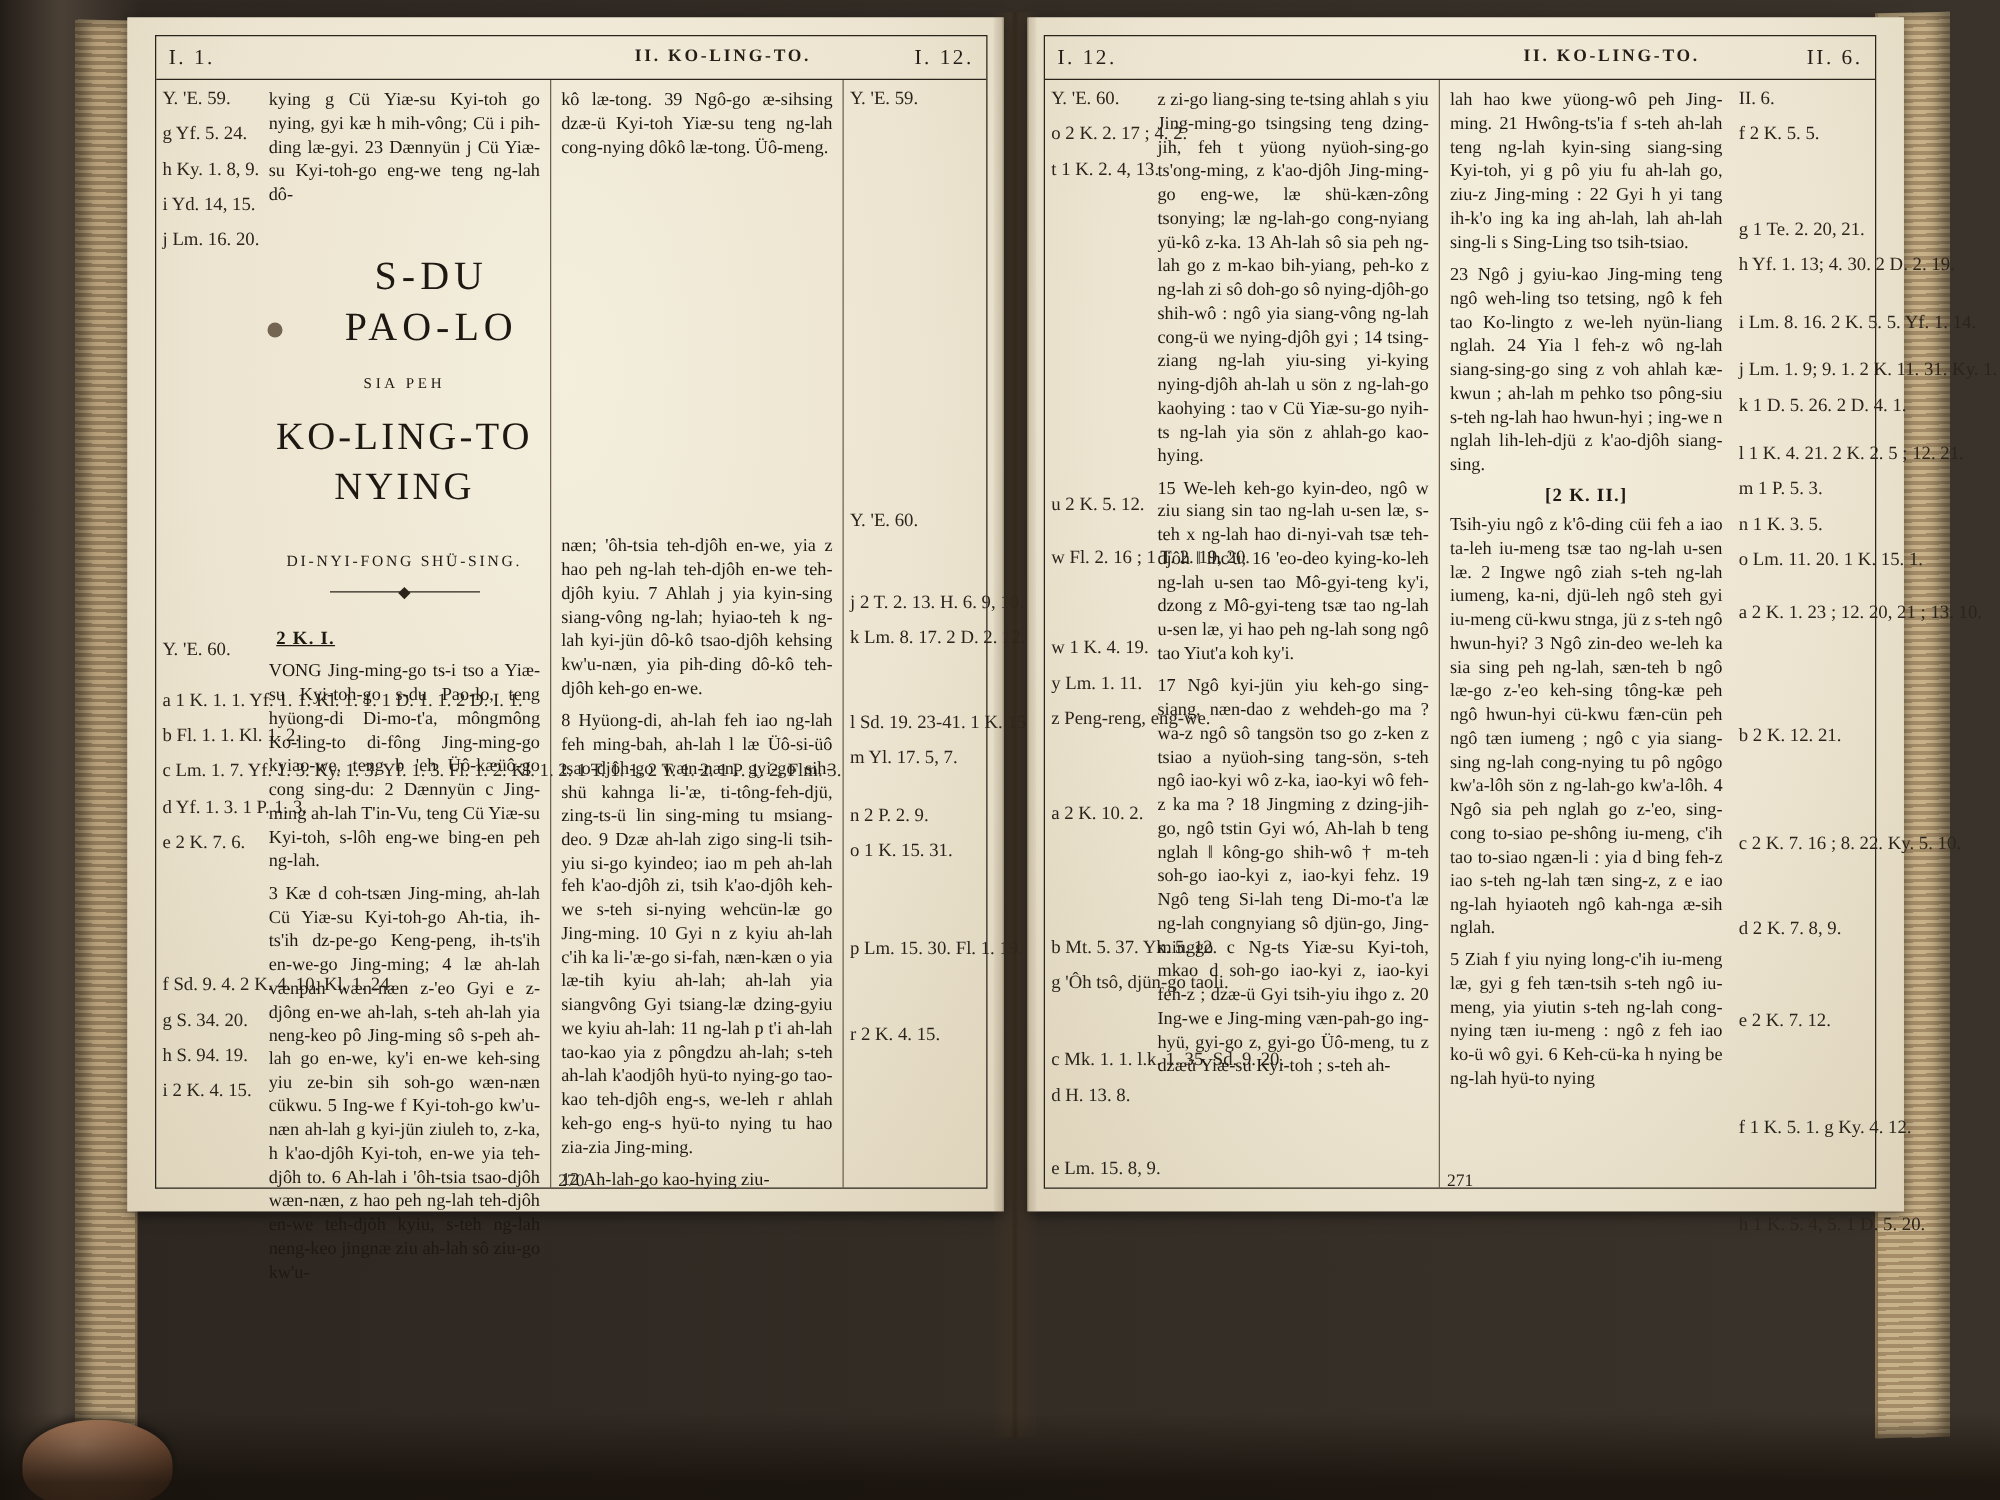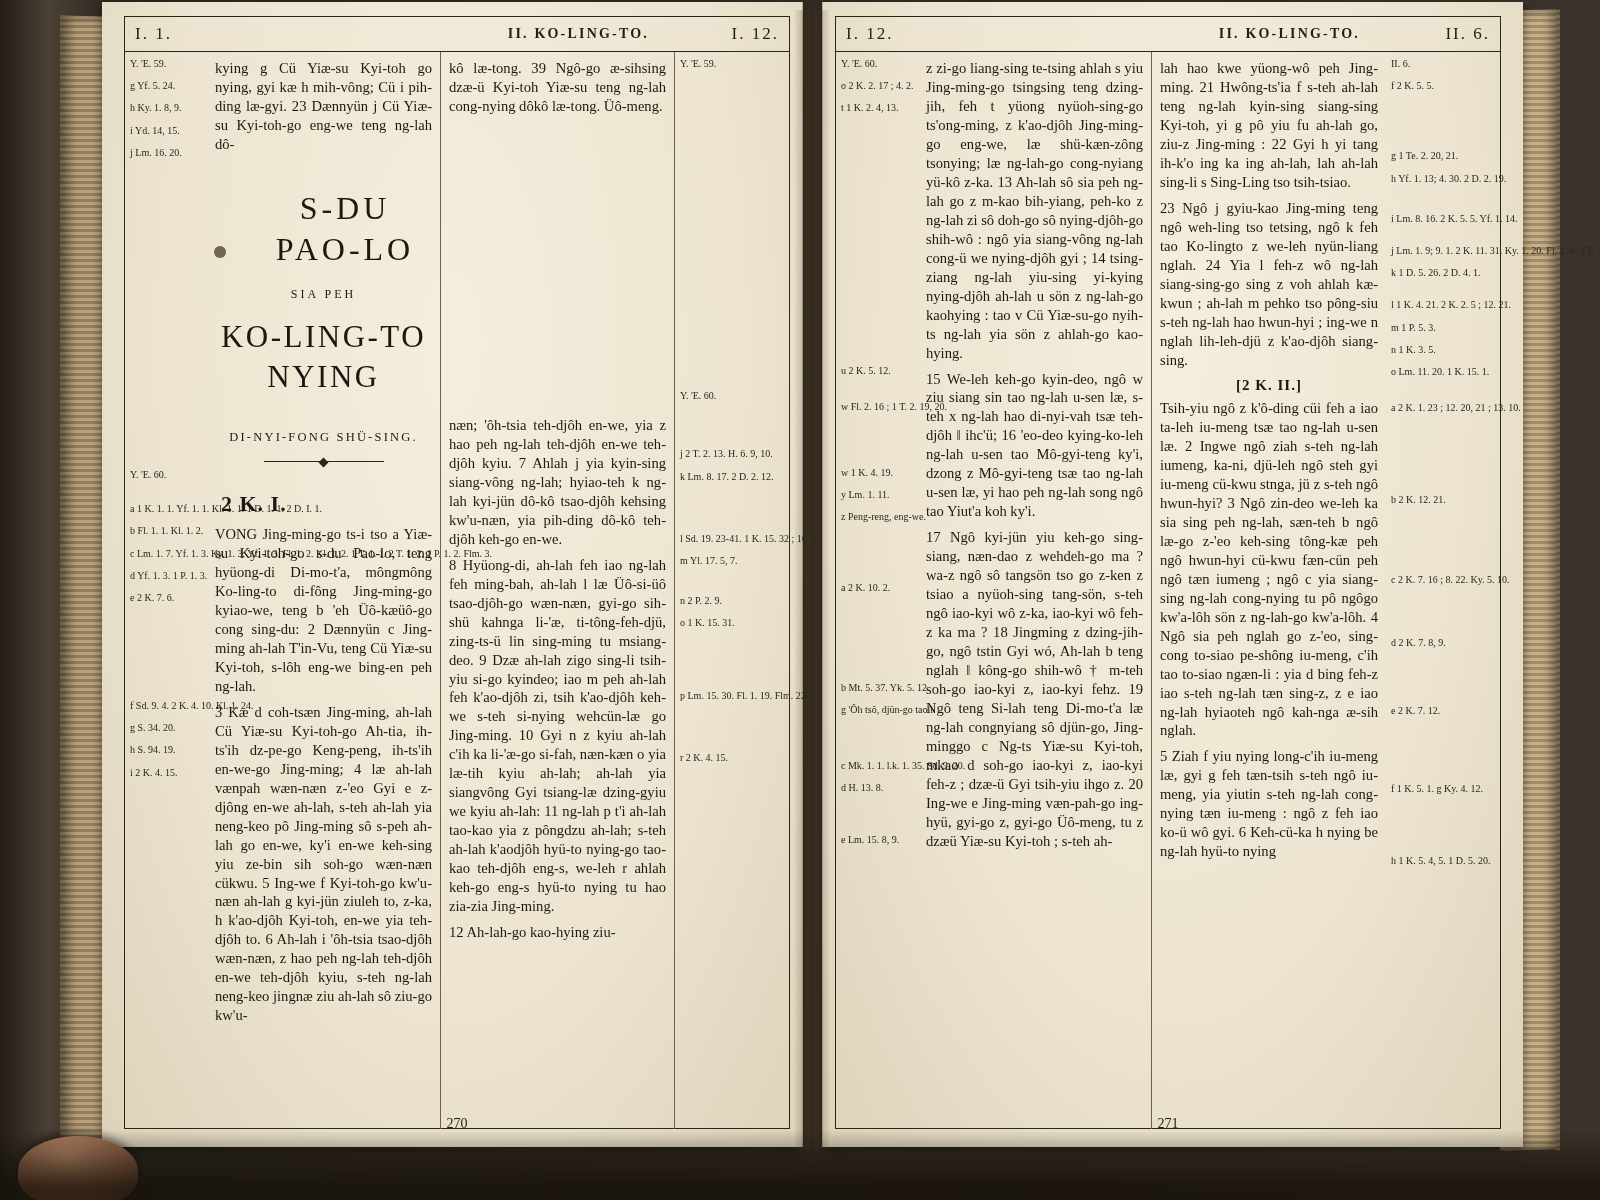--- a/index.html
+++ b/index.html
@@ -52,23 +52,23 @@
     background: repeating-linear-gradient(
       180deg,
       #b9a27c 0px, #b9a27c 3px,
       #937d5c 3px, #937d5c 6px);
     border-right: 2px solid #7e6a4c;
     box-shadow: inset 8px 0 12px rgba(0,0,0,.45);
     transform: skewY(1.0deg);
   }
   .leaf {
     position: absolute;
-    top: 2px;
+    top: 14px;
     width: 700px;
-    height: 1145px;
+    height: 955px;
     background: #efe8d6;
     background-image:
       radial-gradient(ellipse at 50% 30%, #f4eedd 0%, #ece4d0 60%, #ddd2b9 100%);
     box-shadow: 0 3px 10px rgba(0,0,0,.5);
   }
   .leaf.left {
     left: 42px;
     border-right: 1px solid #b9ac8e;
   }
   .leaf.right {
@@ -141,21 +141,21 @@
     font-weight: 700;
   }
   .cols {
     display: flex;
     height: calc(100% - 34px);
     box-sizing: border-box;
   }
   .refcol {
     width: 82px;
     padding: 6px 3px 0 5px;
-    font-size: 10px;
+    font-size: 15px;
     line-height: 1.22;
     color: #2a241c;
     box-sizing: border-box;
   }
   .refcol.right-side { text-align: left; }
   .ref {
     margin-bottom: 10px;
     white-space: nowrap;
   }
   .textcol {
@@ -208,23 +208,24 @@
     content: "";
     position: absolute;
     left: 50%; top: -3px;
     width: 7px; height: 7px;
     margin-left: -3.5px;
     background: #2a241c;
     transform: rotate(45deg);
   }
   .chapnum {
     font-weight: 700;
-    font-size: 22px;
+    font-size: 15px;
     letter-spacing: 1px;
     margin: 4px 0 6px 6px;
+    text-decoration: underline;
   }
   .brk { margin-top: 7px; }
   .smallhead {
     text-align: center;
     font-weight: 700;
     font-size: 15px;
     letter-spacing: 1px;
     margin: 6px 0 4px 0;
   }
   .folio {

